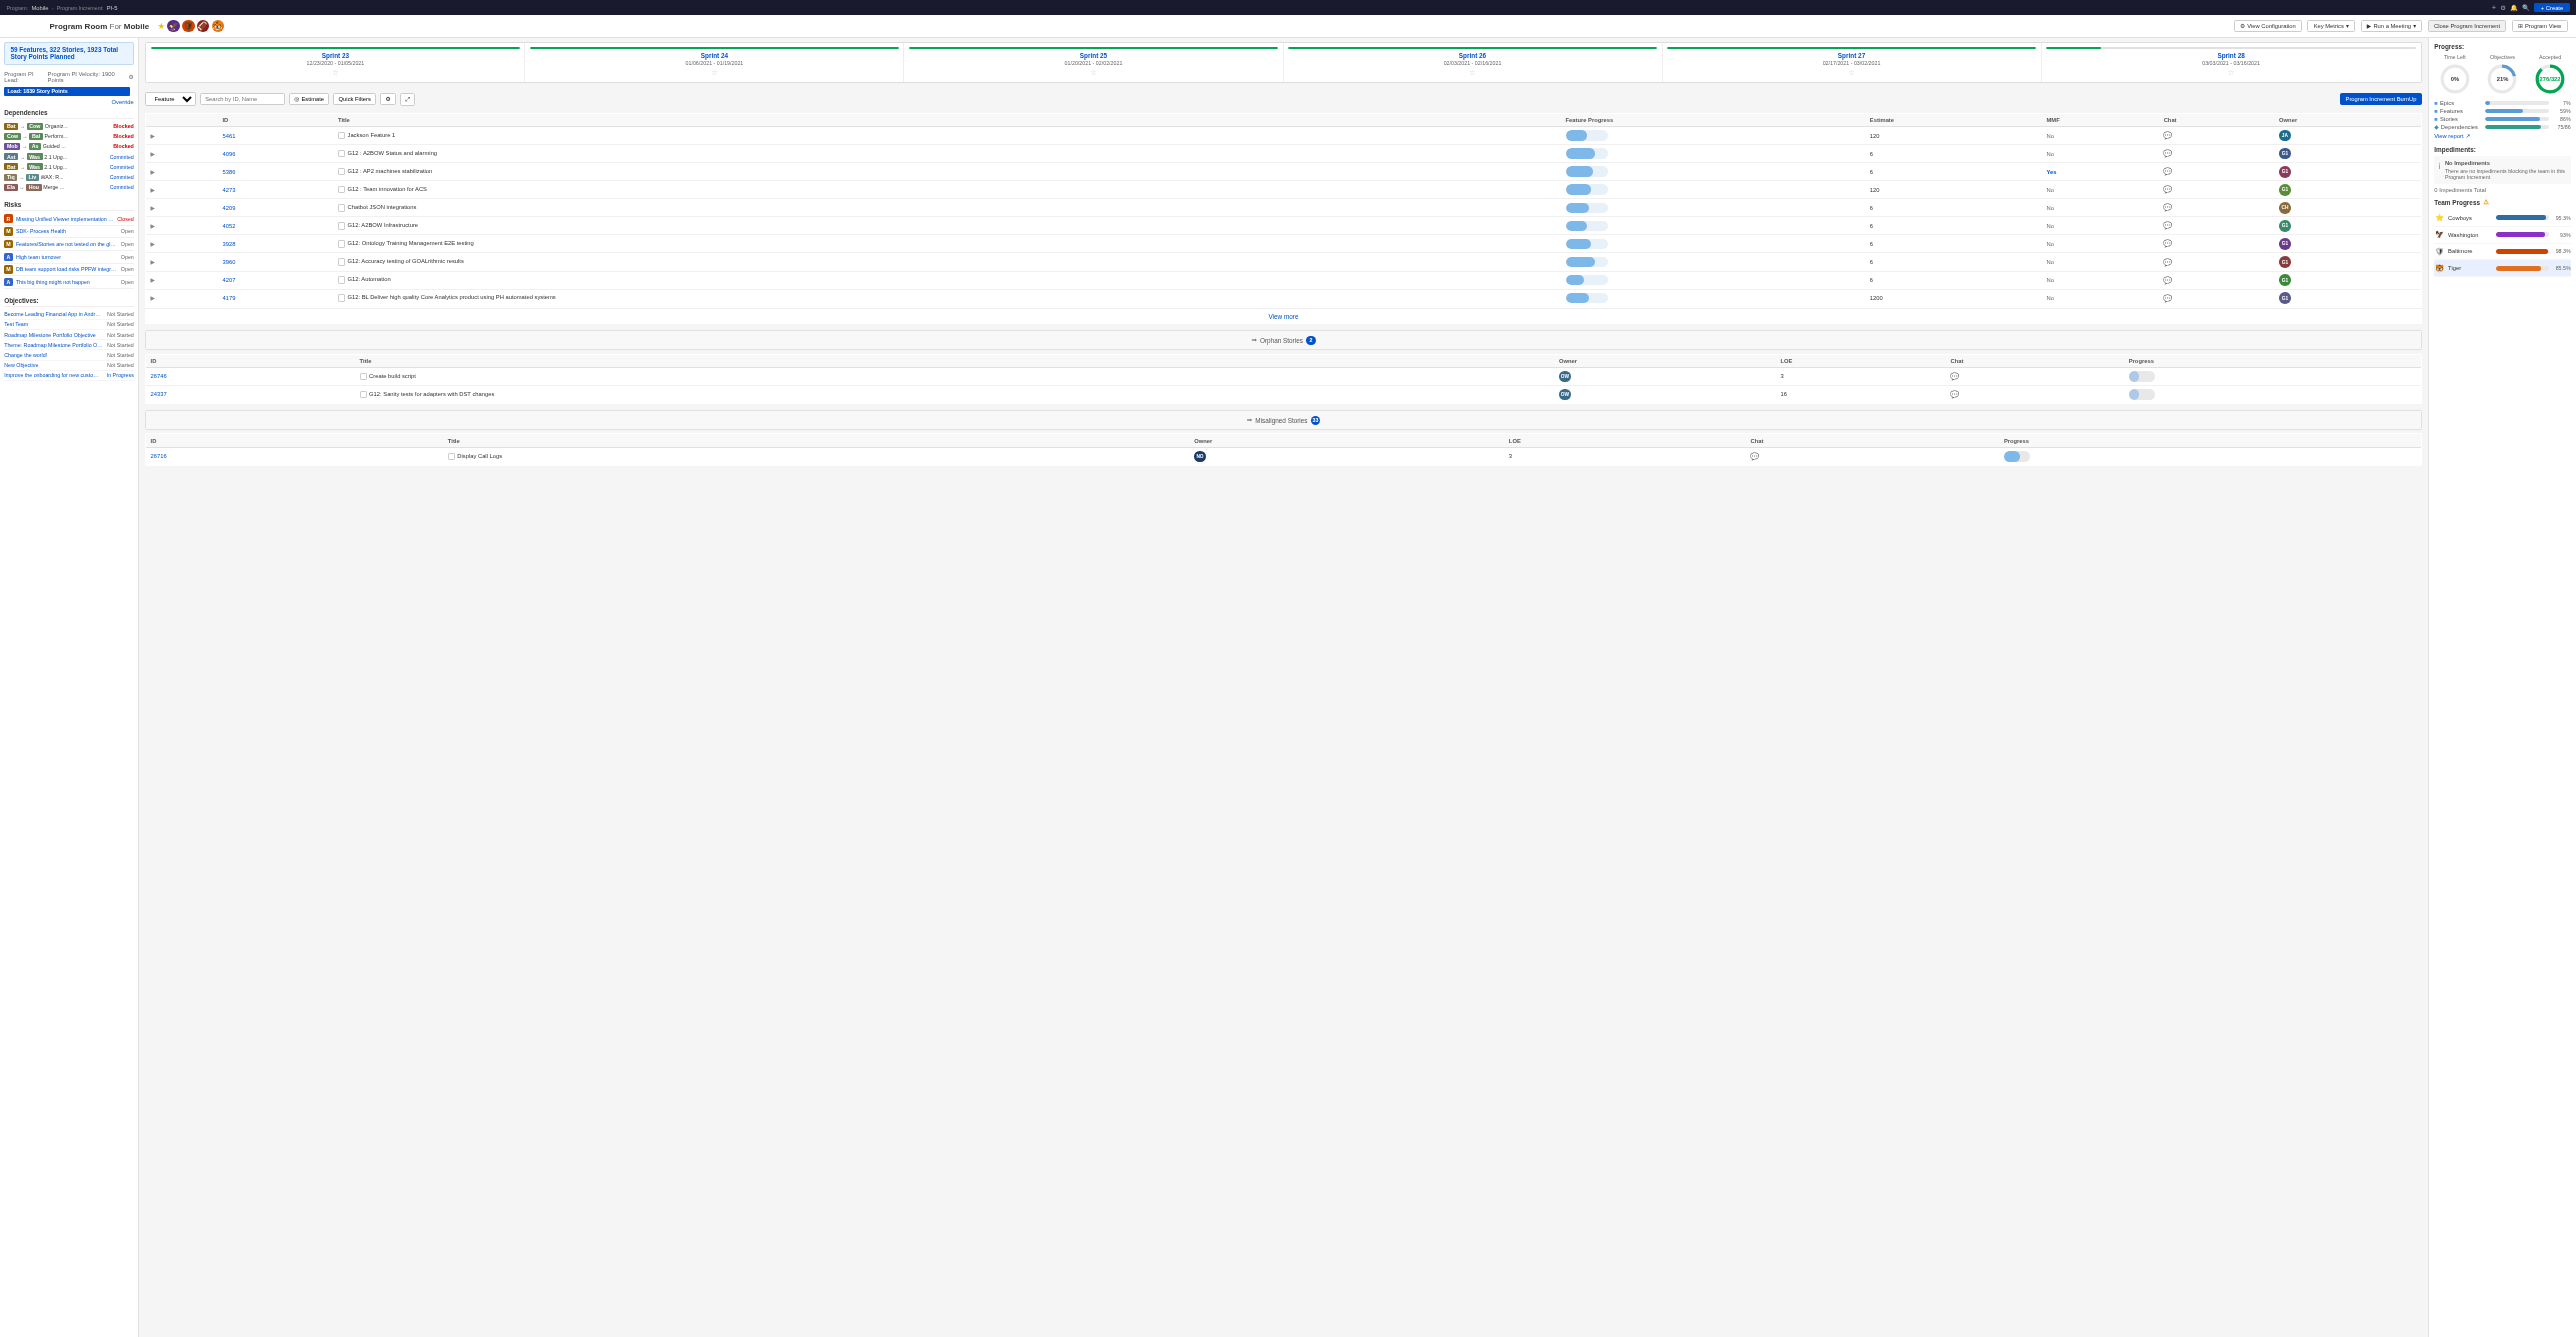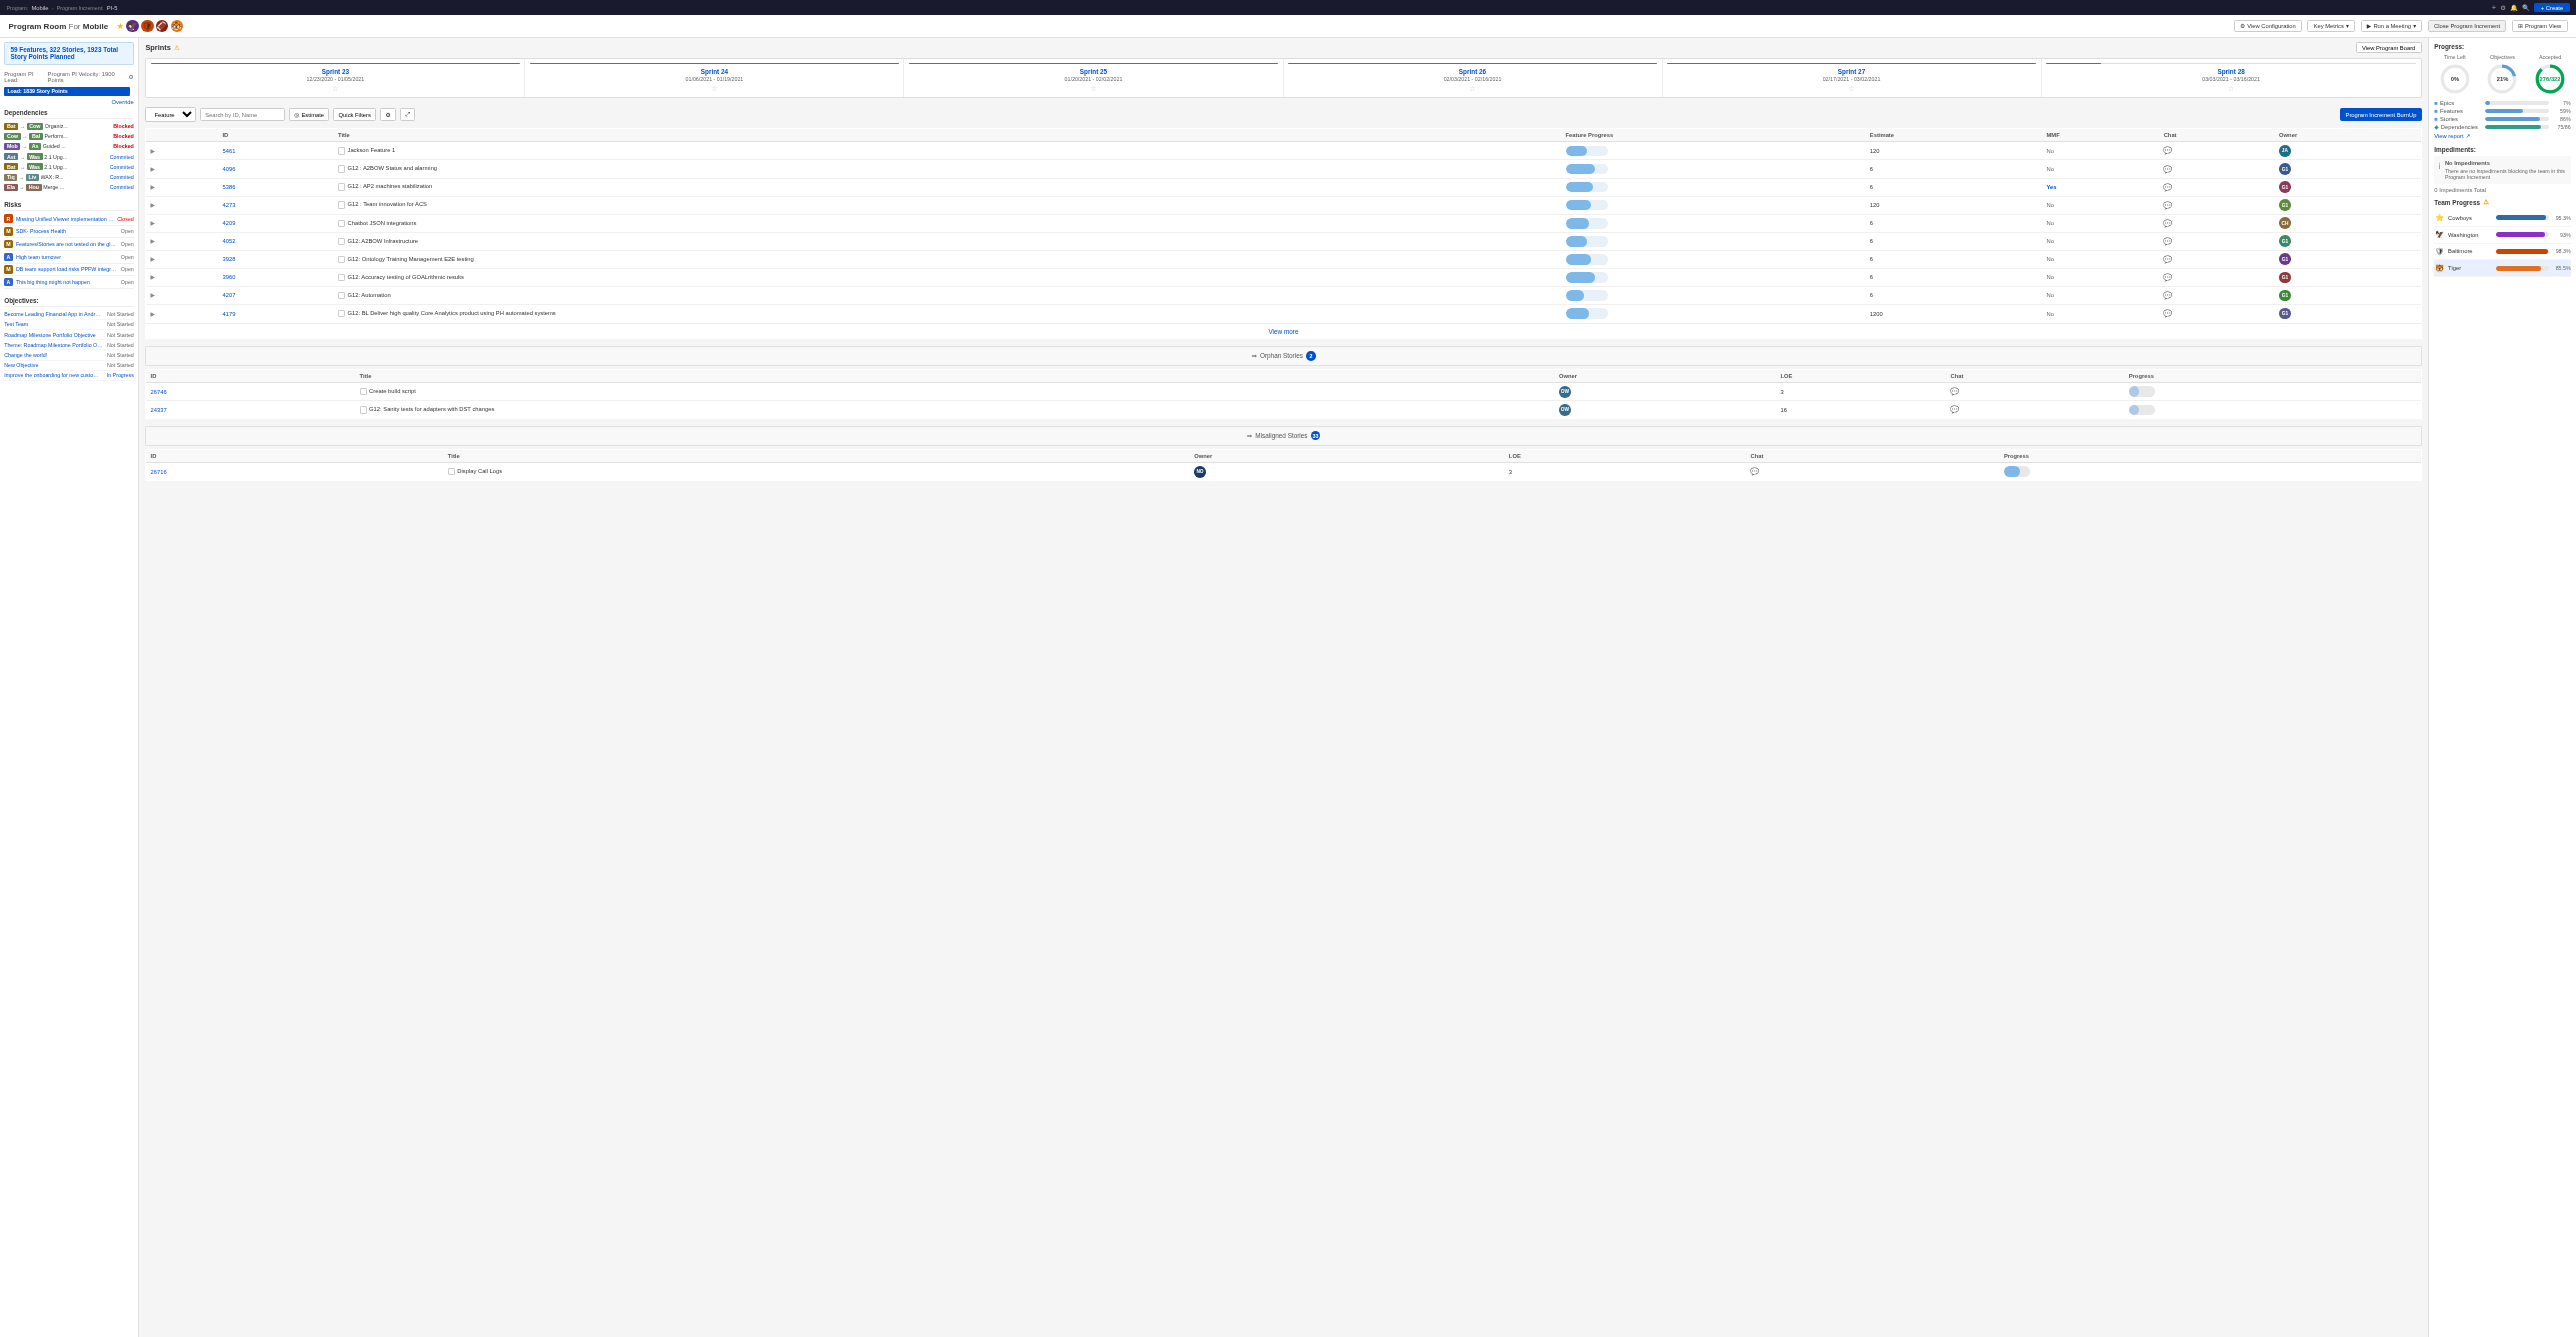--- a/index.html
+++ b/index.html
@@ -163,21 +163,21 @@
   <div class="top-nav-right">
     <span style="color:#aaa;cursor:pointer;font-size:7.4px;">+</span>
     <span style="color:#aaa;cursor:pointer;font-size:6.4px;">⚙</span>
     <span style="color:#aaa;cursor:pointer;font-size:6.4px;">🔔</span>
     <span style="color:#aaa;cursor:pointer;font-size:6.4px;">🔍</span>
     <button class="create-btn">+ Create</button>
   </div>
 </div>
 
 <div class="main-header">
-  <div style="display:flex;align-items:center;gap:4.2px;">
+  <div style="display:flex;align-items:center;gap:4.2px;margin-left:41px;">
     <div style="font-size:8px;font-weight:700;color:#333;">
       <span>Program Room</span> <span style="font-weight:400;color:#666;">For</span> <span style="font-weight:600;">Mobile</span>
     </div>
     <div class="team-avatars">
       <span style="color:#f0c000;font-size:8.5px;">★</span>
       <div class="team-avatar" style="background:#5a2a8a;font-size:8.5px;">🦅</div>
       <div class="team-avatar" style="background:#cc4400;font-size:8.5px;">🛡</div>
       <div class="team-avatar" style="background:#8b1c1c;font-size:8.5px;">🏈</div>
       <div class="team-avatar" style="background:#e07020;font-size:8.5px;">🐯</div>
     </div>
@@ -356,25 +356,20 @@
         <div class="obj-item">
     <span class="obj-name">Improve the onboarding for new customers in the...</span>
     <span class="obj-status" style="color:#0052cc">In Progress</span>
   </div>
       </div>
 
   </div>
 
   <div class="main-content">
 
-    <div class="sprints-header">
-      <span class="sprints-title">Sprints</span>
-      <span class="warning-icon">⚠</span>
-      <button class="view-board-btn" style="margin-left:auto;">View Program Board</button>
-    </div>
 
     <div class="sprints-grid" id="sprints-grid">
         <div class="sprint-col">
     <div class="sprint-progress">
       <div class="sprint-progress-bar" style="width:100%"></div>
     </div>
     <div class="sprint-name">Sprint 23</div>
     <div class="sprint-dates">12/23/2020 - 01/05/2021</div>
     <div class="sprint-star">☆</div>
   </div>

